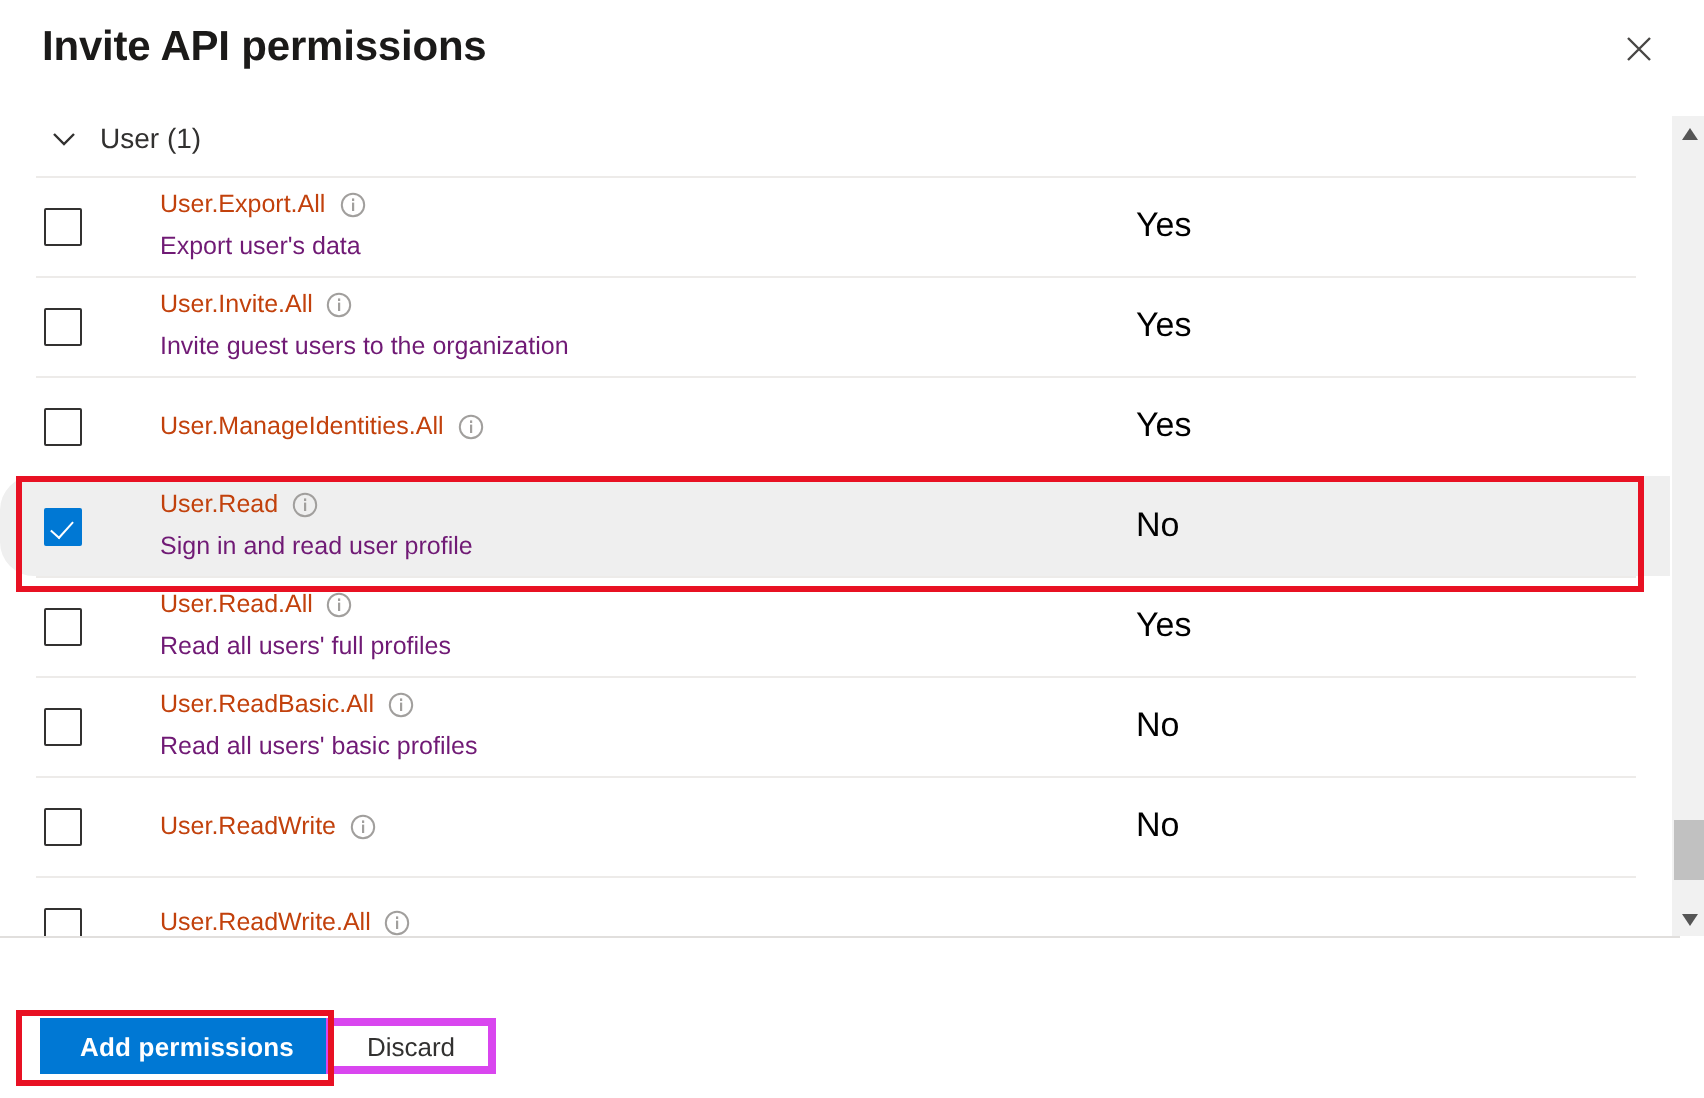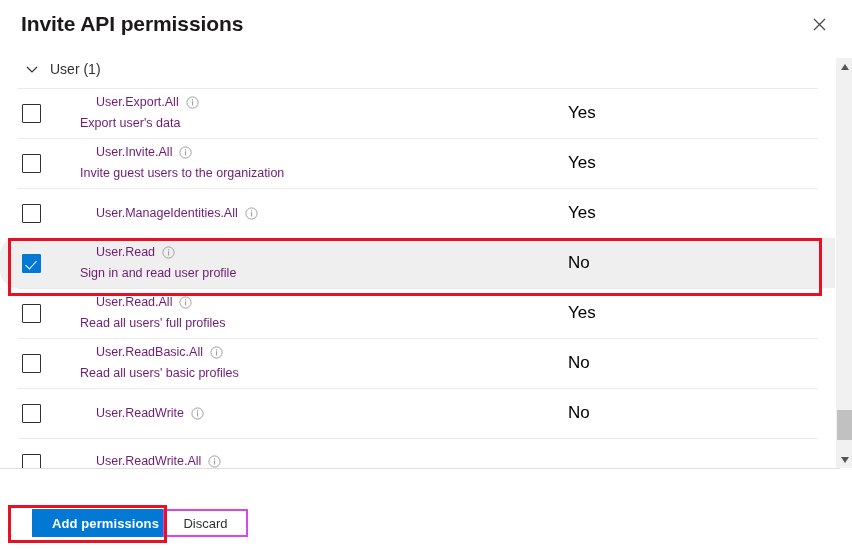--- a/index.html
+++ b/index.html
@@ -155,26 +155,25 @@
   }
 
   .name-cell {
     flex: none;
     width: 500px;
     padding-left: 16px;
     box-sizing: border-box;
   }
   .perm-name {
     font-size: 12.5px;
-    color: #701a75;
+    color: #c2410c;
     line-height: 17px;
     display: flex;
     align-items: center;
     white-space: nowrap;
-    margin-left: 16px;
   }
   .perm-name .txt { display:inline-block; }
   .info-ico {
     display: inline-flex;
     margin-left: 7px;
     width: 13px;
     height: 13px;
     flex: none;
     cursor: pointer;
   }
@@ -243,21 +242,21 @@
   .footer {
     position: absolute;
     left: 0;
     top: 478px;
     width: 852px;
     height: 71px;
     background: #ffffff;
   }
   .btn-primary {
     position: absolute;
-    left: 32px;
+    left: 20px;
     top: 31px;
     width: 147px;
     height: 28px;
     background: #0078d4;
     color: #ffffff;
     border: none;
     font-size: 13px;
     font-weight: bold;
     font-family: "Liberation Sans", sans-serif;
     cursor: pointer;
@@ -265,21 +264,21 @@
     letter-spacing: 0.1px;
   }
   .btn-default {
     position: absolute;
     left: 163px;
     top: 31px;
     width: 85px;
     height: 28px;
     background: #ffffff;
     color: #323130;
-    border: 2px solid #d946ef;
+    border: 4px solid #d946ef;
     font-size: 13px;
     font-family: "Liberation Sans", sans-serif;
     cursor: pointer;
     padding: 0;
     box-sizing: border-box;
   }
 
   
   .hl-box {
     position: absolute;

